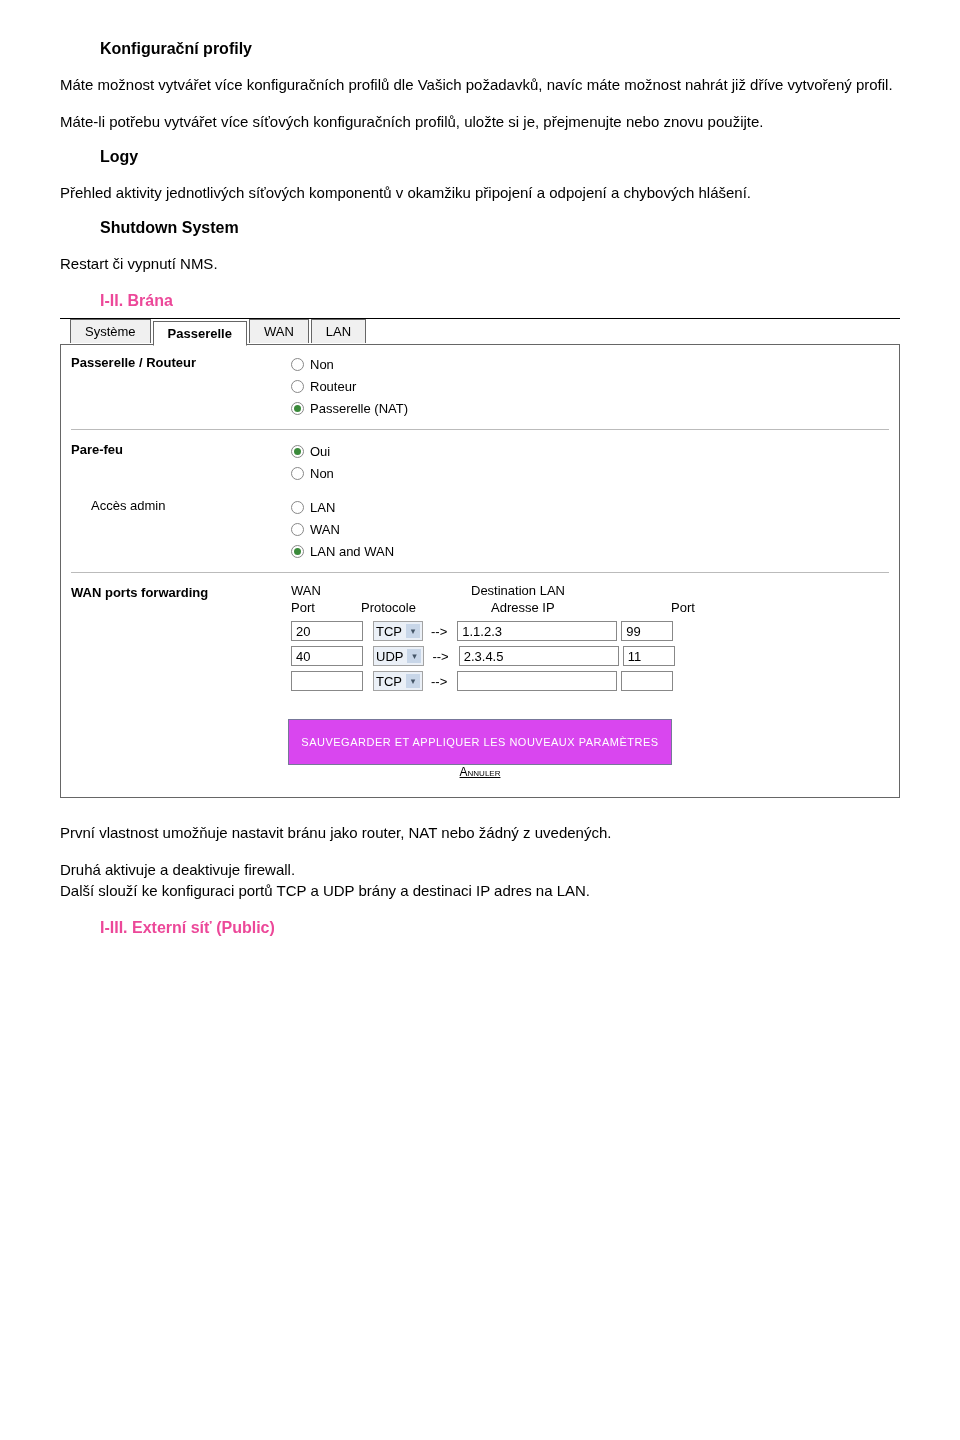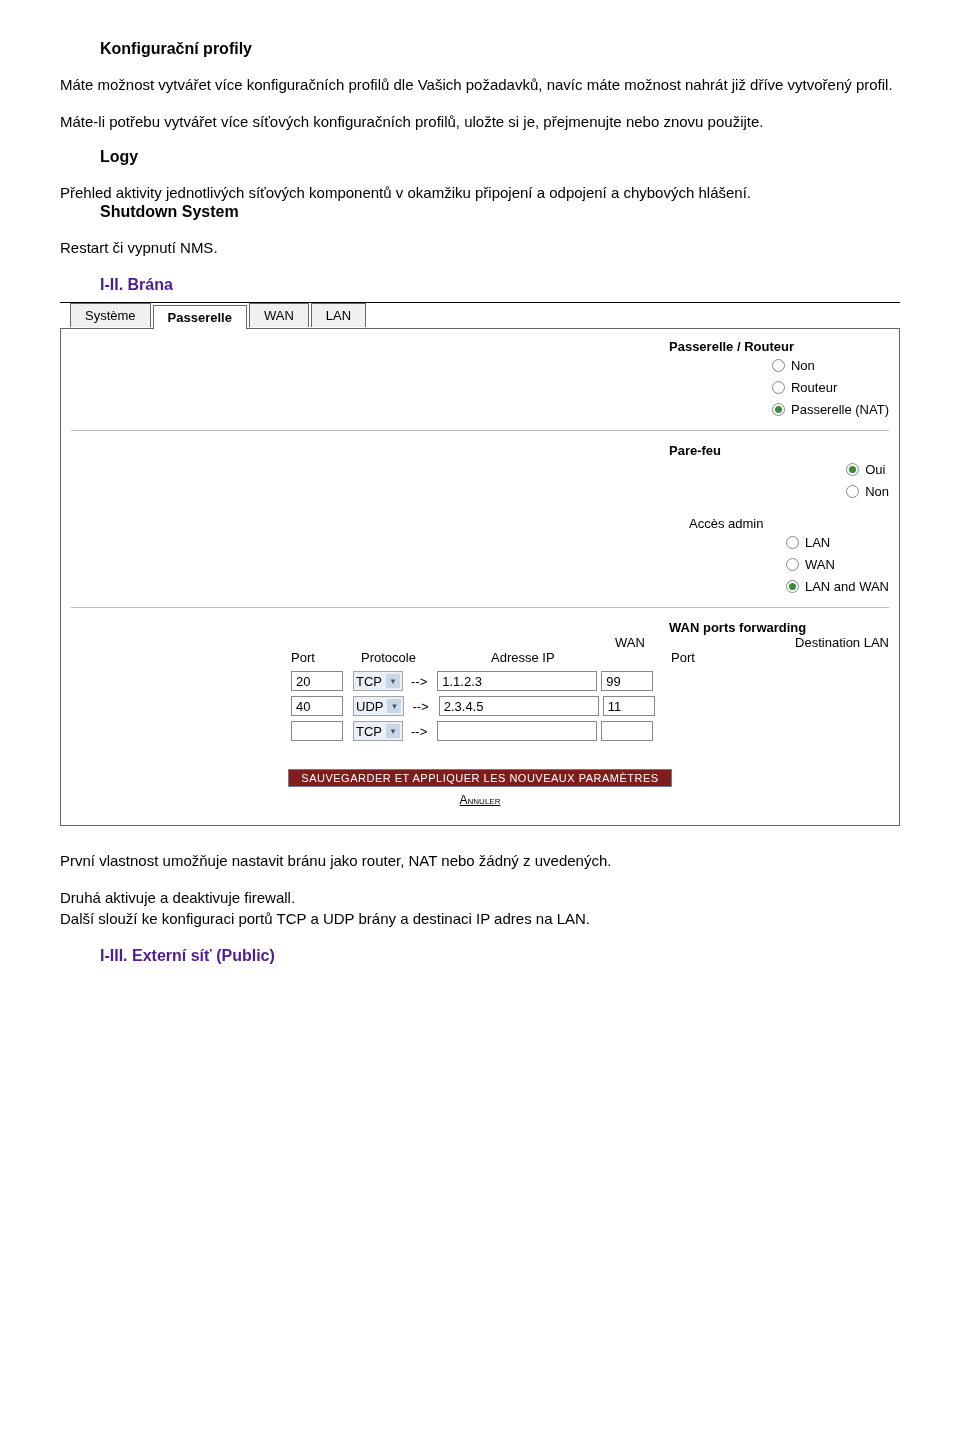--- a/index.html
+++ b/index.html
@@ -15,32 +15,33 @@
     padding: 40px 60px;
     width: 960px;
   }
   .section-title-indent {
     font-weight: bold;
     font-size: 16px;
     margin-bottom: 16px;
     margin-left: 40px;
   }
   .blue-heading {
-    color: #4c1d95;
+    color: #ec4899;
     font-weight: bold;
     font-size: 16px;
     margin-left: 40px;
     margin-top: 18px;
     margin-bottom: 8px;
   }
   .para {
     margin-bottom: 16px;
     line-height: 1.4;
   }
   .para-justify {
+    margin-bottom: 16px;
     line-height: 1.4;
     text-align: justify;
   }
   .config-panel {
     border-top: 1px solid #000;
     padding-top: 0;
     margin-top: 4px;
   }
   .tabs {
     display: flex;
@@ -70,24 +71,23 @@
   }
   .info-bar {
     background: #ffffaa;
     border: 1px solid #cccc66;
     padding: 4px 8px;
     font-size: 12px;
     margin-bottom: 14px;
   }
   .form-row {
     display: flex;
-    align-items: flex-end;
+    align-items: flex-start;
     margin-bottom: 2px;
     font-size: 13px;
-    flex-direction: column;
   }
   .form-label {
     width: 220px;
     padding-top: 2px;
     font-weight: bold;
   }
   .form-label-light {
     width: 220px;
     padding-top: 2px;
     padding-left: 20px;
@@ -142,21 +142,21 @@
     align-items: center;
     font-size: 13px;
   }
   .inp {
     border: 1px solid #888;
     font-size: 13px;
     padding: 2px 4px;
     background: #fff;
     height: 20px;
   }
-  .inp-port { width: 52px; margin-right: 10px; }
+  .inp-port { width: 72px; margin-right: 10px; }
   .sel {
     border: 1px solid #a3a3a3;
     font-size: 13px;
     padding: 1px 2px;
     background: #ebf0f7;
     height: 20px;
     display: inline-flex;
     align-items: center;
     margin-right: 8px;
   }
@@ -171,25 +171,25 @@
     font-size: 9px;
     color: #456;
   }
   .arrow-str {
     margin-right: 10px;
   }
   .inp-ip { width: 160px; margin-right: 4px; }
   .inp-dport { width: 52px; }
   .save-btn {
     display: block;
-    margin: 28px auto 6px auto;
-    background: #7f1d1d;
+    margin: 28px auto 0 auto;
+    background: #d946ef;
     color: #fff;
     border: 1px solid #777799;
-    padding: 2px 12px;
+    padding: 16px 12px;
     font-size: 11px;
     letter-spacing: 0.5px;
     cursor: pointer;
   }
   .cancel-link {
     display: block;
     text-align: center;
     font-size: 12px;
     font-variant: small-caps;
     text-decoration: underline;

